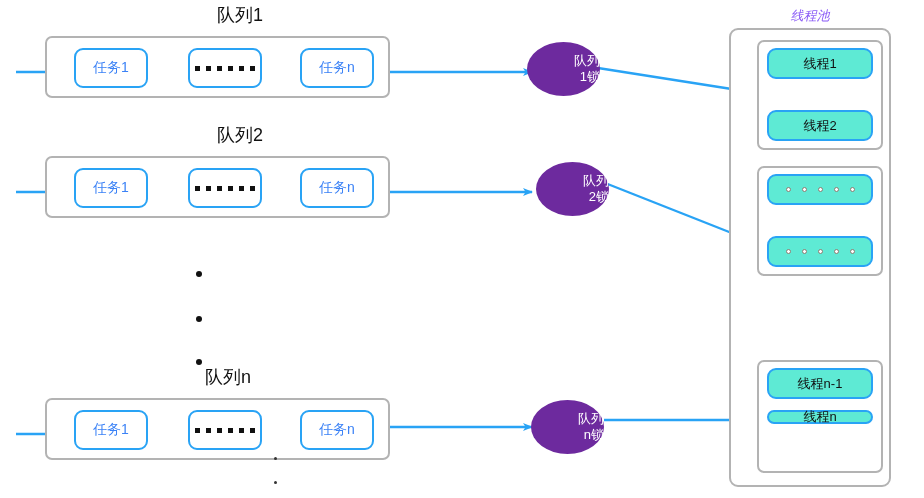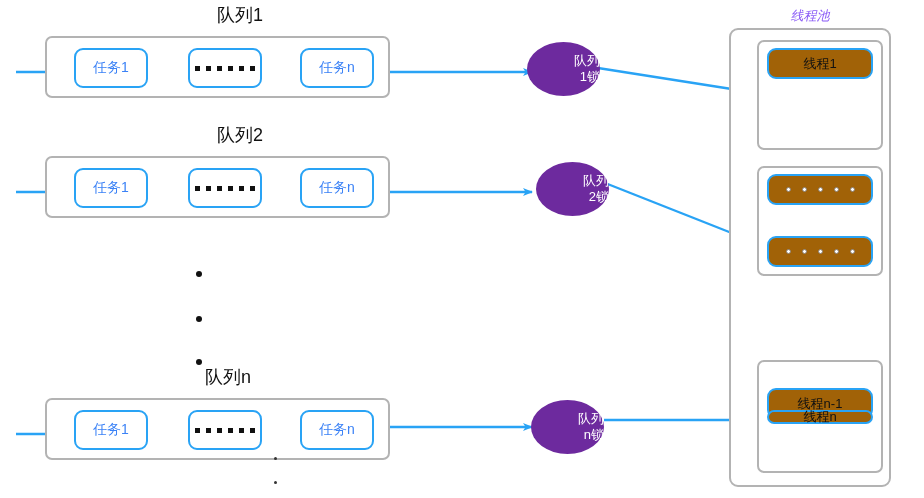--- a/index.html
+++ b/index.html
@@ -25,21 +25,21 @@
         color:#ffffff;font-size:13px;line-height:16px;white-space:nowrap;}
 
   
   .pool-title{position:absolute;font-size:13px;line-height:15px;color:#8b5cf6;
               white-space:nowrap;font-style:italic;}
   .pool-outer{position:absolute;border:2px solid #b3b3b3;border-radius:9px;
               background:#fff;box-sizing:border-box;}
   .pool-group{position:absolute;border:2px solid #b3b3b3;border-radius:7px;
               background:#fff;box-sizing:border-box;}
   .thread{position:absolute;border:2px solid #29a3f5;border-radius:9px;
-          background:#a16207;box-sizing:border-box;display:flex;align-items:center;
+          background:#5eead4;box-sizing:border-box;display:flex;align-items:center;
           justify-content:center;font-size:13px;color:#111;white-space:nowrap;}
   .dots-tiny{display:flex;align-items:center;justify-content:center;gap:11px;}
   .dots-tiny i{display:block;width:3px;height:3px;border:1px solid #8a7f73;
                border-radius:50%;background:#fff;}
 
   
   .vdot{position:absolute;width:6px;height:6px;background:#111;border-radius:50%;}
   .vdot.sm{width:3px;height:3px;background:#333;}
 </style>
 </head>
@@ -130,34 +130,35 @@
   <div class="lock" style="left:531px;top:400px;width:73px;height:54px;">
     <span>队列</span>
     <span>n锁</span>
   </div>
 
   <div class="pool-title" style="left:750px;top:8px;width:120px;text-align:center;">线程池</div>
   <div class="pool-outer" style="left:729px;top:28px;width:162px;height:459px;"></div>
 
   <div class="pool-group" style="left:757px;top:40px;width:126px;height:110px;"></div>
   <div class="thread" style="left:767px;top:48px;width:106px;height:31px;">线程1</div>
+  <div class="thread" style="left:767px;top:110px;width:106px;height:31px;">线程2</div>
 
   <div class="pool-group" style="left:757px;top:166px;width:126px;height:110px;"></div>
   <div class="thread dots-tiny" style="left:767px;top:174px;width:106px;height:31px;">
     <i></i>
       <i></i>
       <i></i>
       <i></i>
       <i></i>
   </div>
   <div class="thread dots-tiny" style="left:767px;top:236px;width:106px;height:31px;">
     <i></i>
       <i></i>
       <i></i>
       <i></i>
       <i></i>
   </div>
 
   <div class="pool-group" style="left:757px;top:360px;width:126px;height:113px;"></div>
-  <div class="thread" style="left:767px;top:388px;width:106px;height:31px;">线程n-1</div>
+  <div class="thread" style="left:767px;top:368px;width:106px;height:31px;">线程n-1</div>
   <div class="thread" style="left:767px;top:410px;width:106px;height:14px;">线程n</div>
 
 </div>
 
 </body></html>

